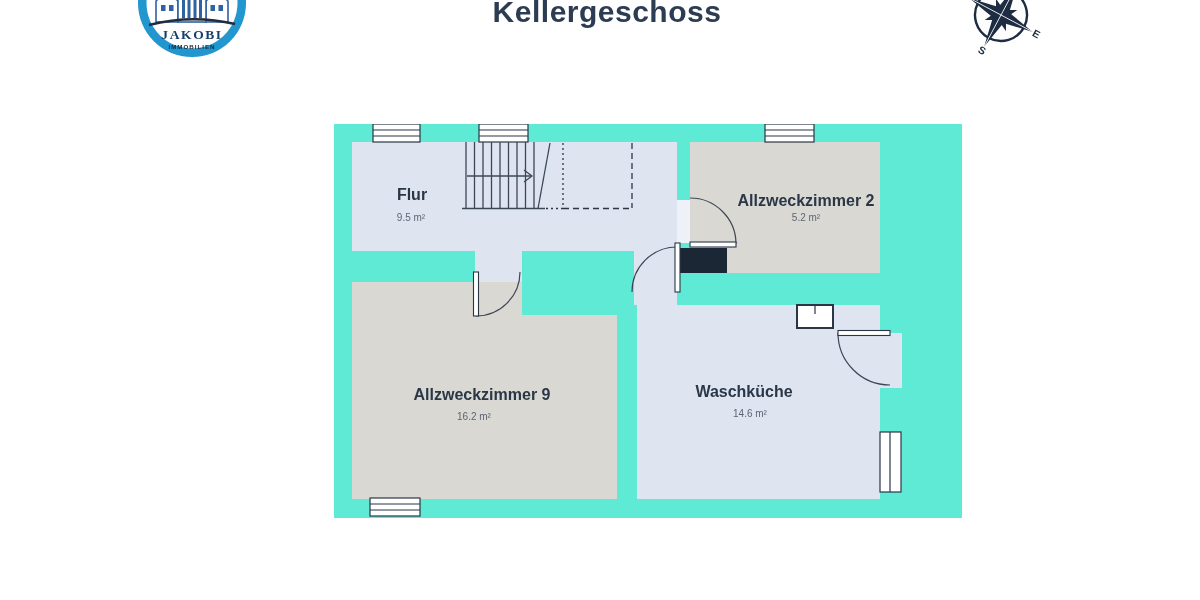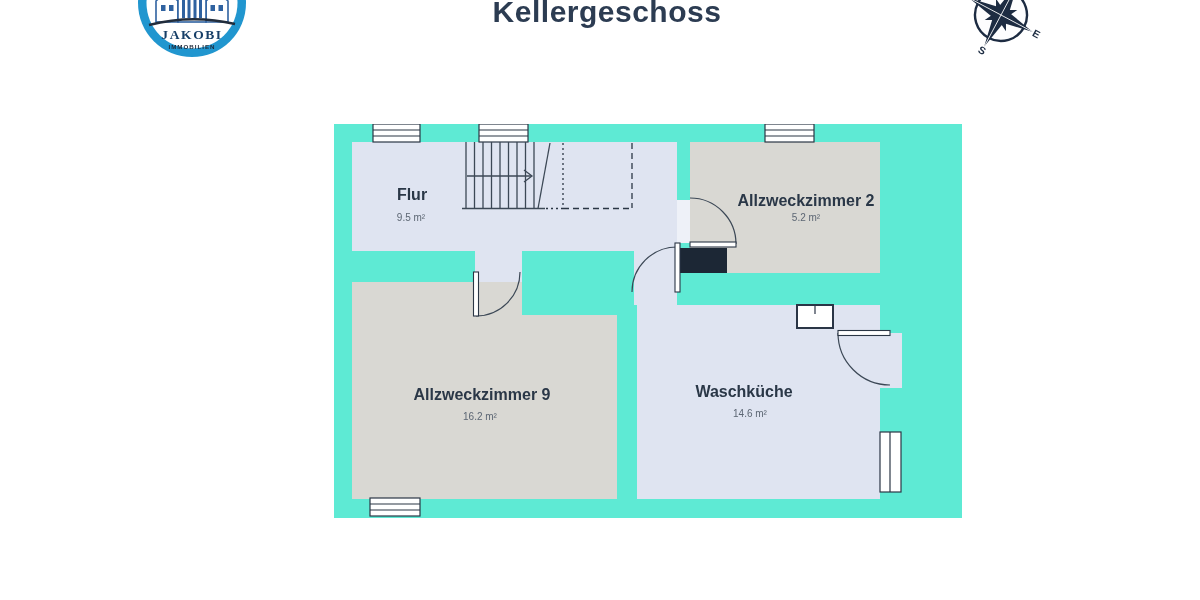--- a/index.html
+++ b/index.html
@@ -153,21 +153,21 @@
     <div class="room-label" style="left:472px;top:77px;">
       <span class="room-name">Allzweckzimmer 2</span>
     </div>
     <div class="room-label" style="left:472px;top:92px;">
       <span class="room-area">5.2 m²</span>
     </div>
 
     <div class="room-label" style="left:148px;top:271px;">
       <span class="room-name">Allzweckzimmer 9</span>
     </div>
-    <div class="room-label" style="left:146px;top:291px;">
+    <div class="room-label" style="left:140px;top:291px;">
       <span class="room-area">16.2 m²</span>
     </div>
 
     <div class="room-label" style="left:402px;top:268px;margin-left:8px;">
       <span class="room-name">Waschküche</span>
     </div>
     <div class="room-label" style="left:416px;top:288px;">
       <span class="room-area">14.6 m²</span>
     </div>
 

